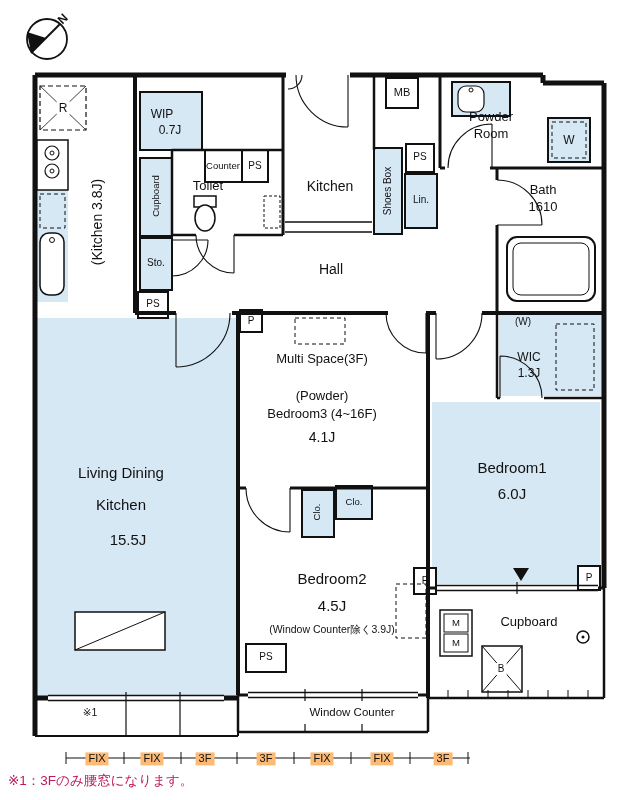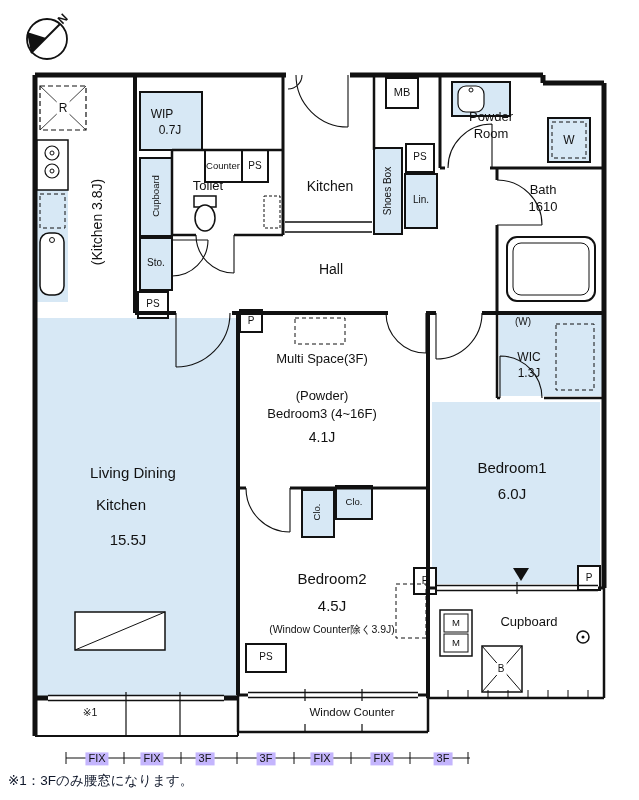--- a/index.html
+++ b/index.html
@@ -7,23 +7,23 @@
     position:relative;width:639px;height:800px;background:#fff;overflow:hidden;
     font-family:"Liberation Sans","DejaVu Sans",sans-serif;color:#111;
   }
   .plan svg{position:absolute;left:0;top:0;}
   .lbl{
     position:absolute;transform:translate(-50%,-50%);
     white-space:nowrap;text-align:center;line-height:1.2;color:#111;
   }
   .vlbl{transform:translate(-50%,-50%) rotate(-90deg);}
   .halo{background:#fff;padding:0 2px;}
-  .dim{background:#c4b5fd;padding:0 3px;}
+  .dim{background:#fdba74;padding:0 3px;}
   .footnote{
-    position:absolute;left:8px;top:772px;font-size:13.5px;color:#0f172a;
+    position:absolute;left:8px;top:772px;font-size:13.5px;color:#be185d;
     transform:none;white-space:nowrap;
   }
   .f15{font-size:15px;} .f14{font-size:14px;} .f13{font-size:13px;text-align:center;}
   .f12{font-size:12px;} .f11{font-size:11px;} .f10{font-size:10px;}
   .f9{font-size:9.5px;}
 </style>
 </head>
 <body>
 
 <div class="plan">
@@ -181,21 +181,21 @@
   <div class="lbl f12" style="left:529px;top:373px">1.3J</div>
 
   <div class="lbl f13" style="left:322px;top:359px">Multi Space(3F)</div>
   <div class="lbl f13" style="left:322px;top:396px">(Powder)</div>
   <div class="lbl f13" style="left:322px;top:414px">Bedroom3 (4~16F)</div>
   <div class="lbl f14" style="left:322px;top:437px">4.1J</div>
 
   <div class="lbl f15" style="left:512px;top:468px">Bedroom1</div>
   <div class="lbl f15" style="left:512px;top:494px">6.0J</div>
 
-  <div class="lbl f15" style="left:133px;top:473px">Living Dining</div>
+  <div class="lbl f15" style="left:121px;top:473px">Living Dining</div>
   <div class="lbl f15" style="left:121px;top:505px">Kitchen</div>
   <div class="lbl f15" style="left:128px;top:540px">15.5J</div>
 
   <div class="lbl vlbl f9" style="left:317px;top:512px">Clo.</div>
   <div class="lbl f9" style="left:354px;top:502px">Clo.</div>
 
   <div class="lbl f15" style="left:332px;top:579px">Bedroom2</div>
   <div class="lbl f15" style="left:332px;top:606px">4.5J</div>
   <div class="lbl" style="left:332px;top:629px;font-size:10.5px">(Window Counter除く3.9J)</div>
 

